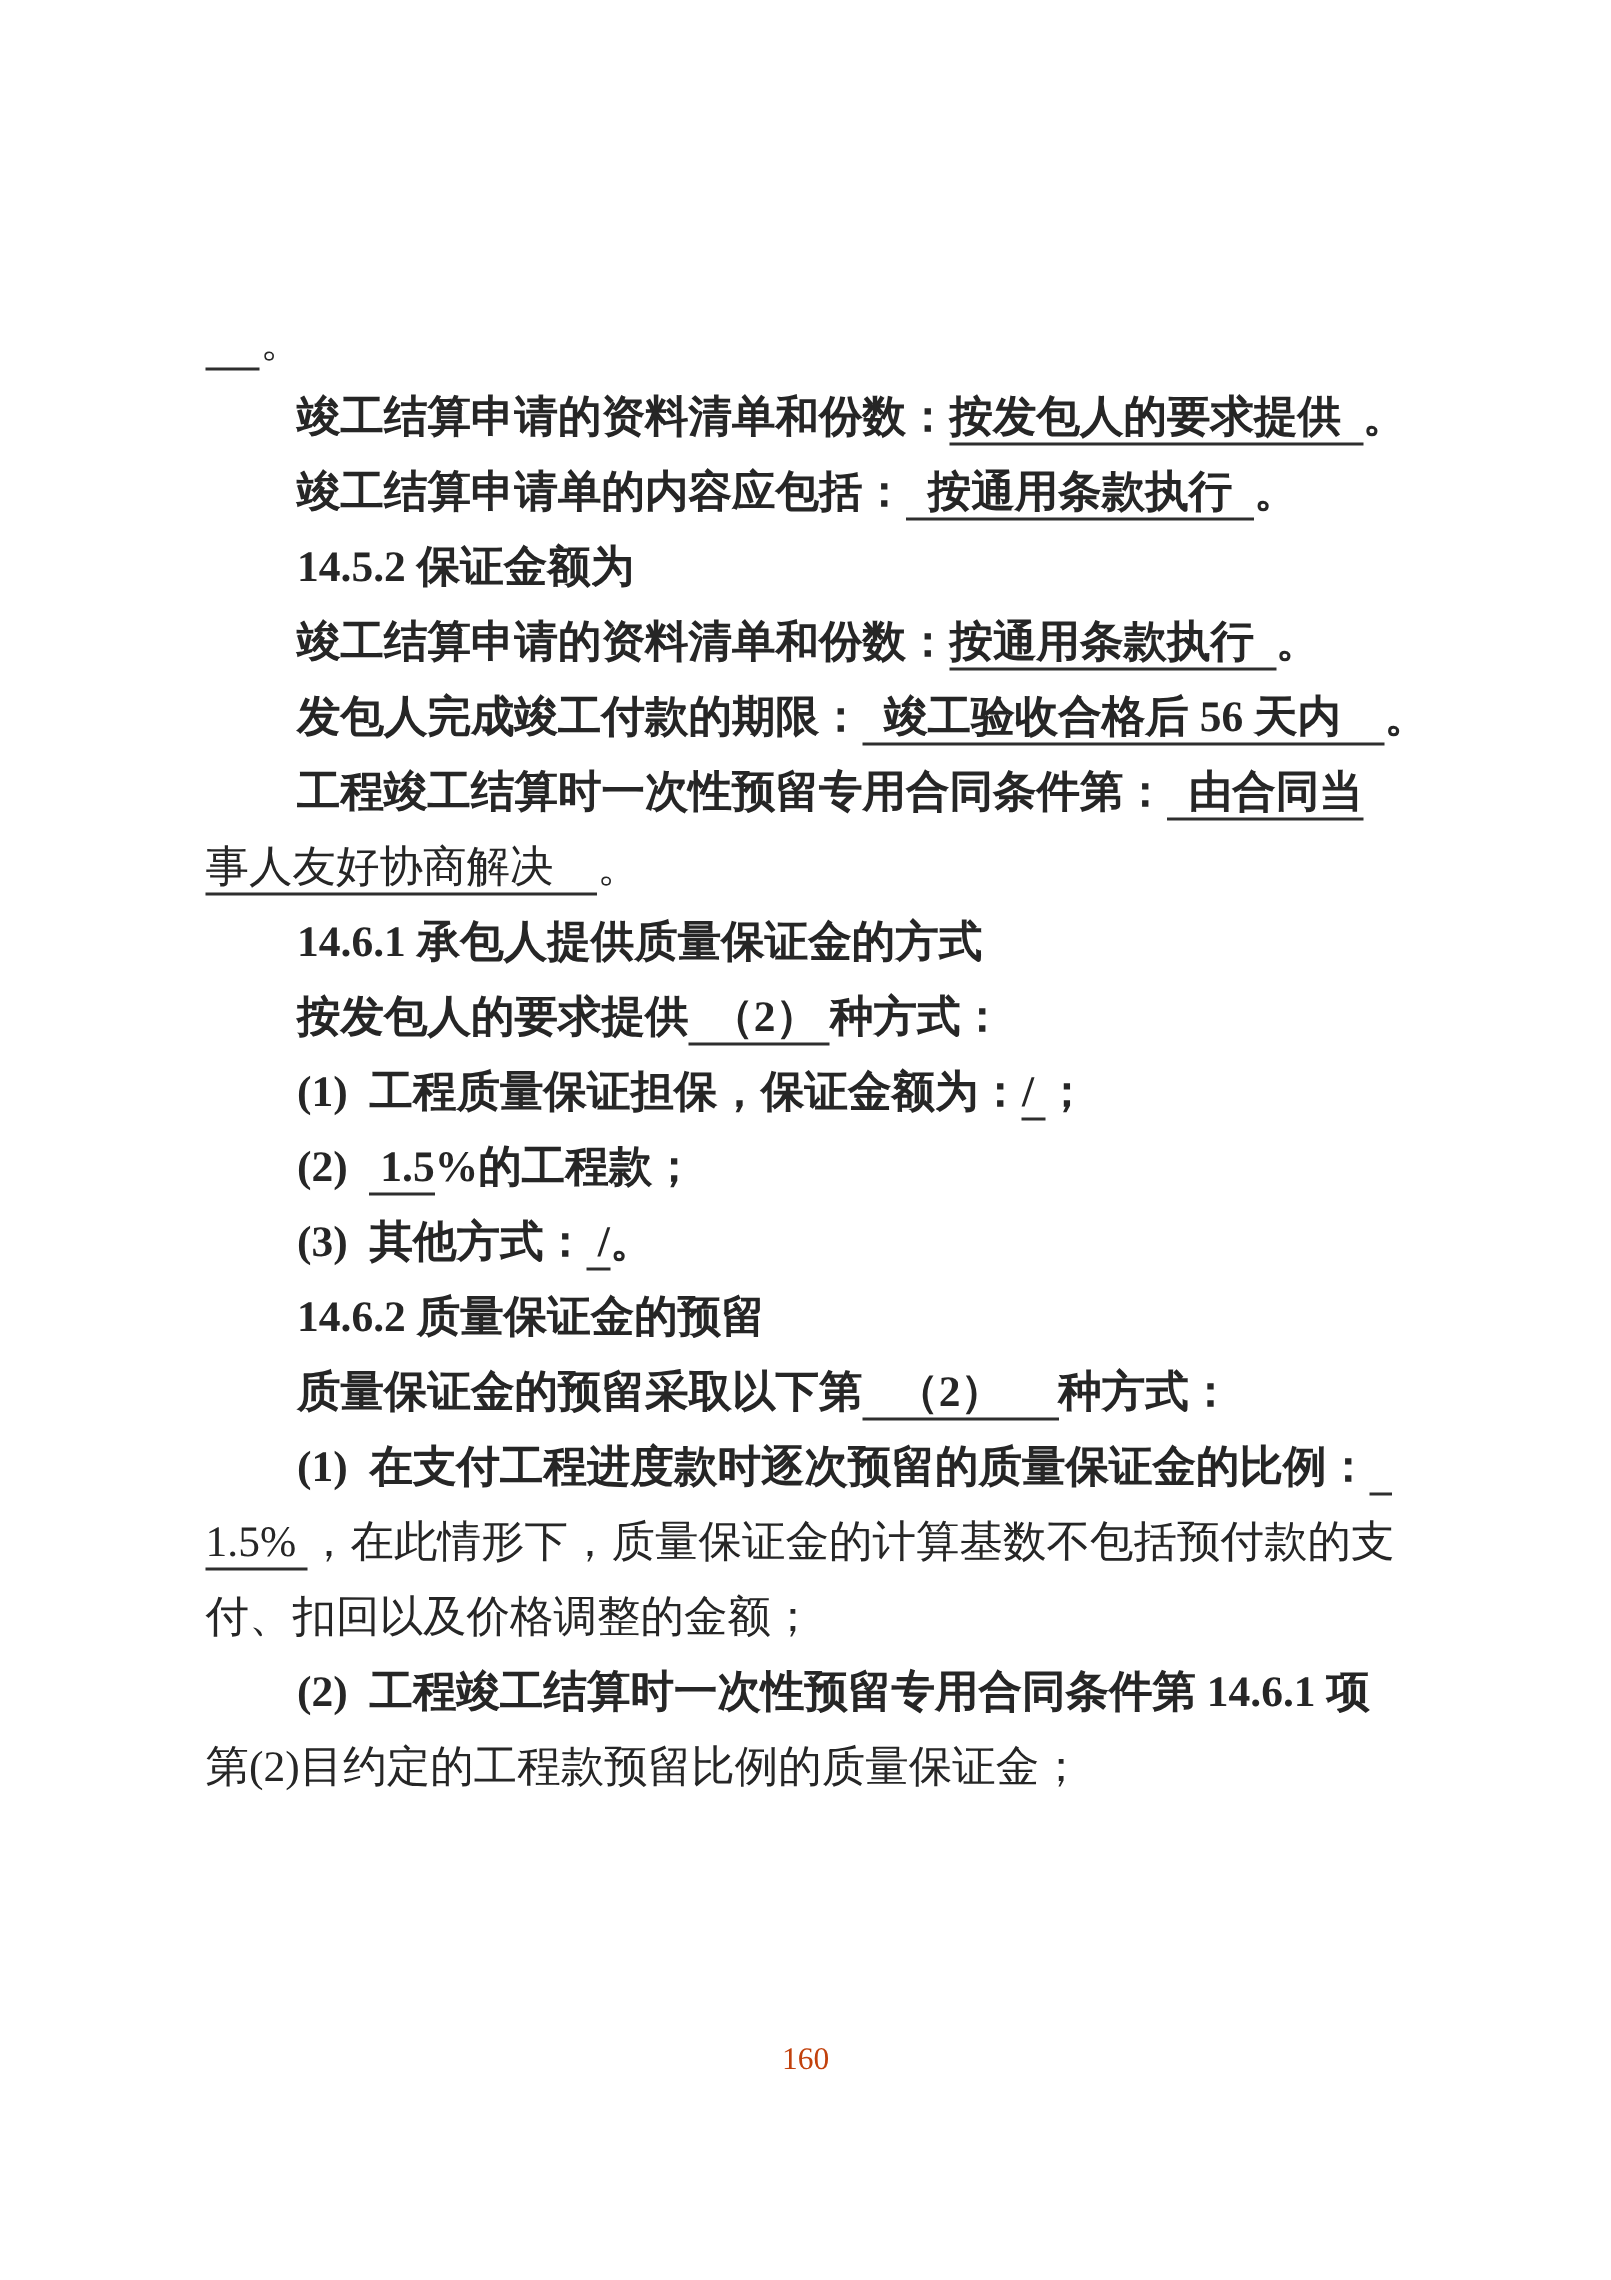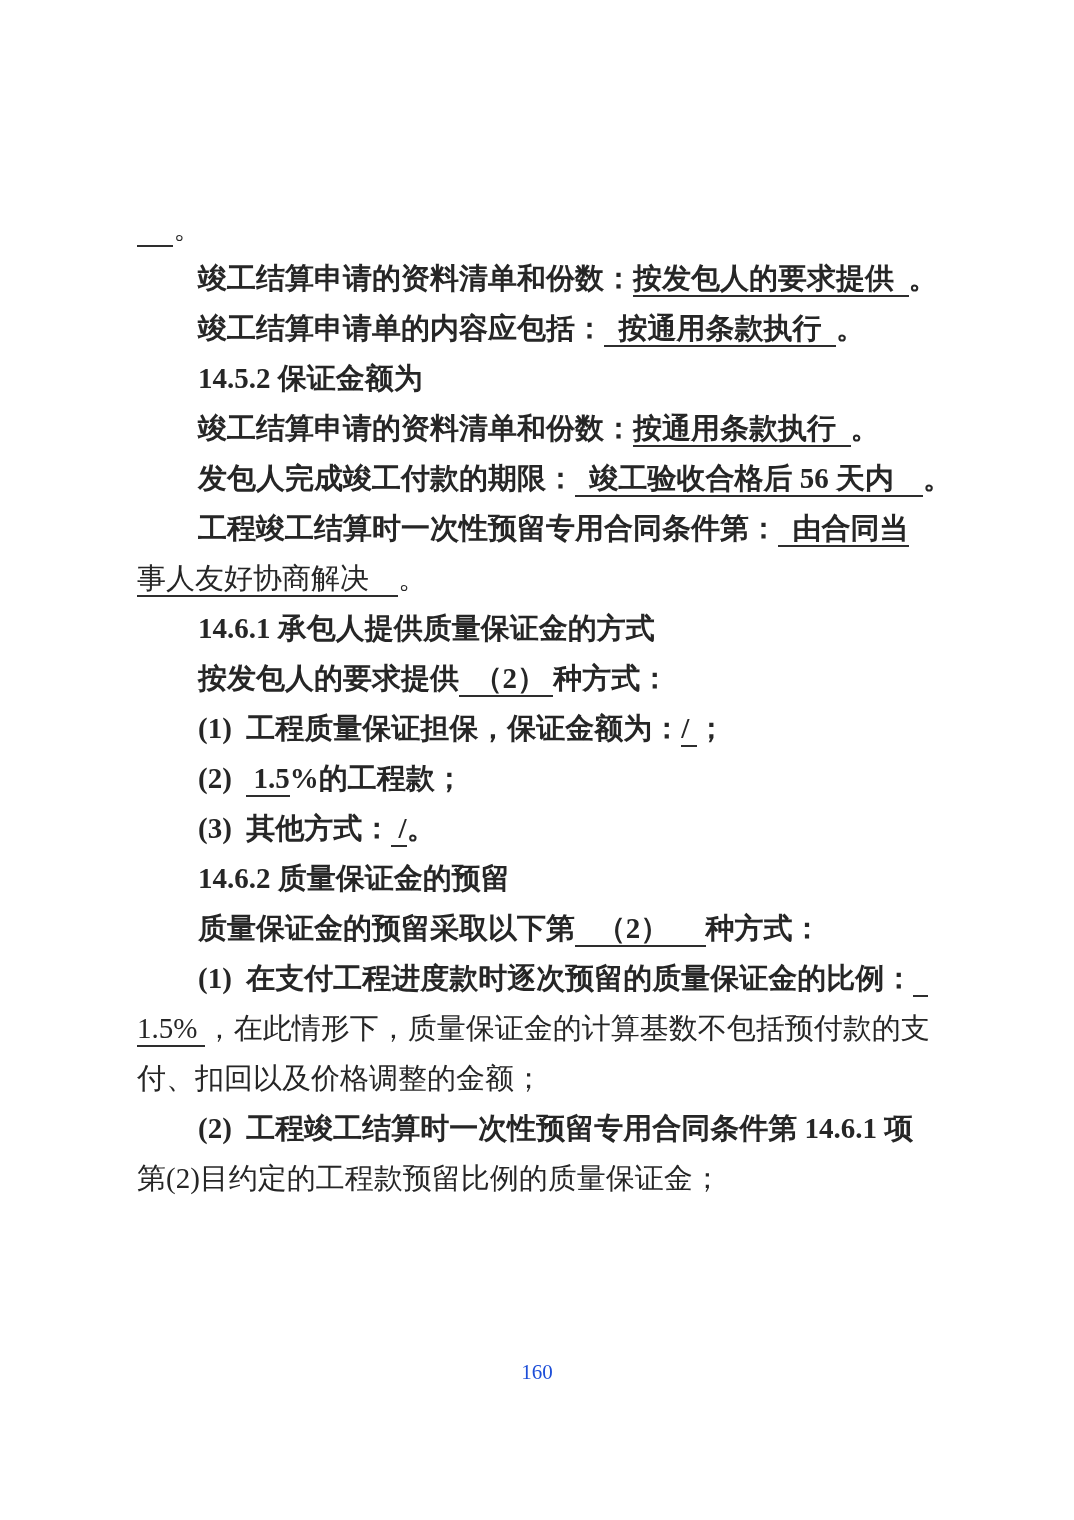--- a/index.html
+++ b/index.html
@@ -31,21 +31,21 @@
   }
   .u{
     border-bottom:2px solid #2e2e2e;
     padding-bottom:1px;
   }
   .pageno{
     position:absolute;
     left:0;right:0;top:1360px;
     text-align:center;
     font-size:21px;
-    color:#1d4ed8;
+    color:#c2410c;
   }
 </style>
 </head>
 <body>
 
 <div class="page">
   <div class="content">
       <div class="line"><span class="u">&nbsp;&nbsp;&nbsp;&nbsp;&nbsp;</span><span>。</span></div>
       <div class="line indent"><span>竣工结算申请的资料清单和份数：</span><span class="u">按发包人的要求提供&nbsp;&nbsp;</span><span>。</span></div>
       <div class="line indent"><span>竣工结算申请单的内容应包括：</span><span class="u">&nbsp;&nbsp;按通用条款执行&nbsp;&nbsp;</span><span>。</span></div>

